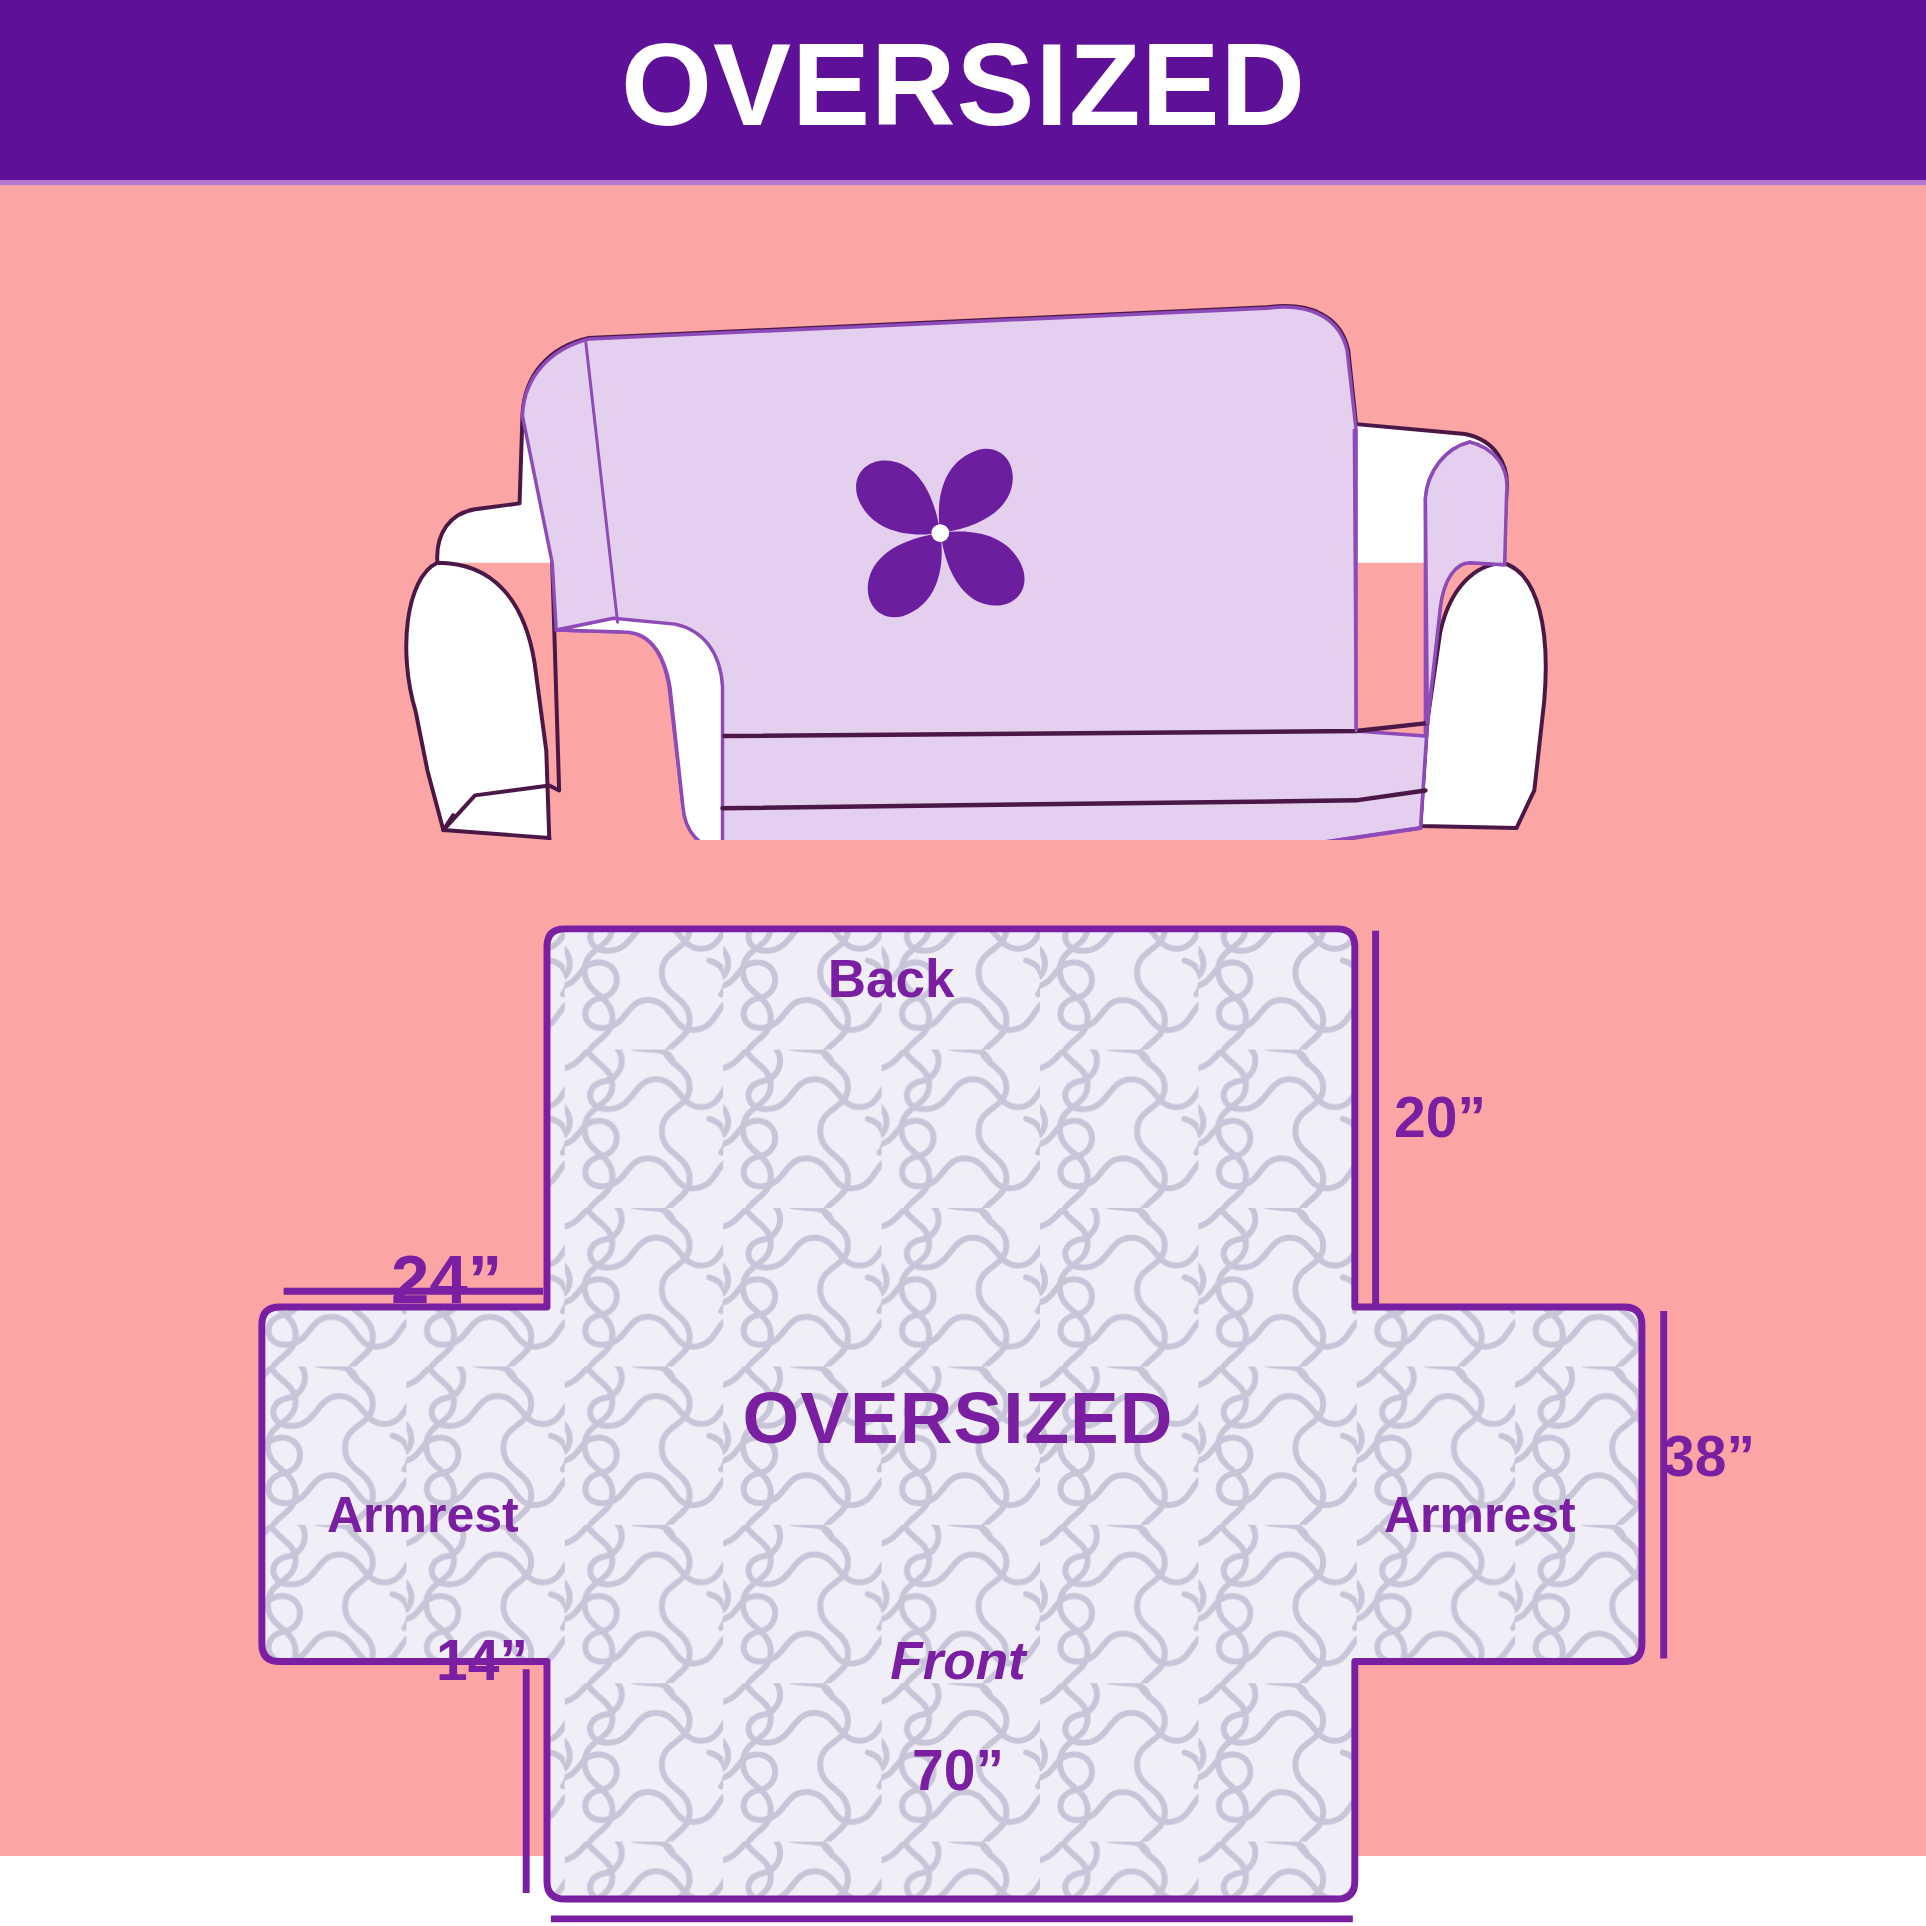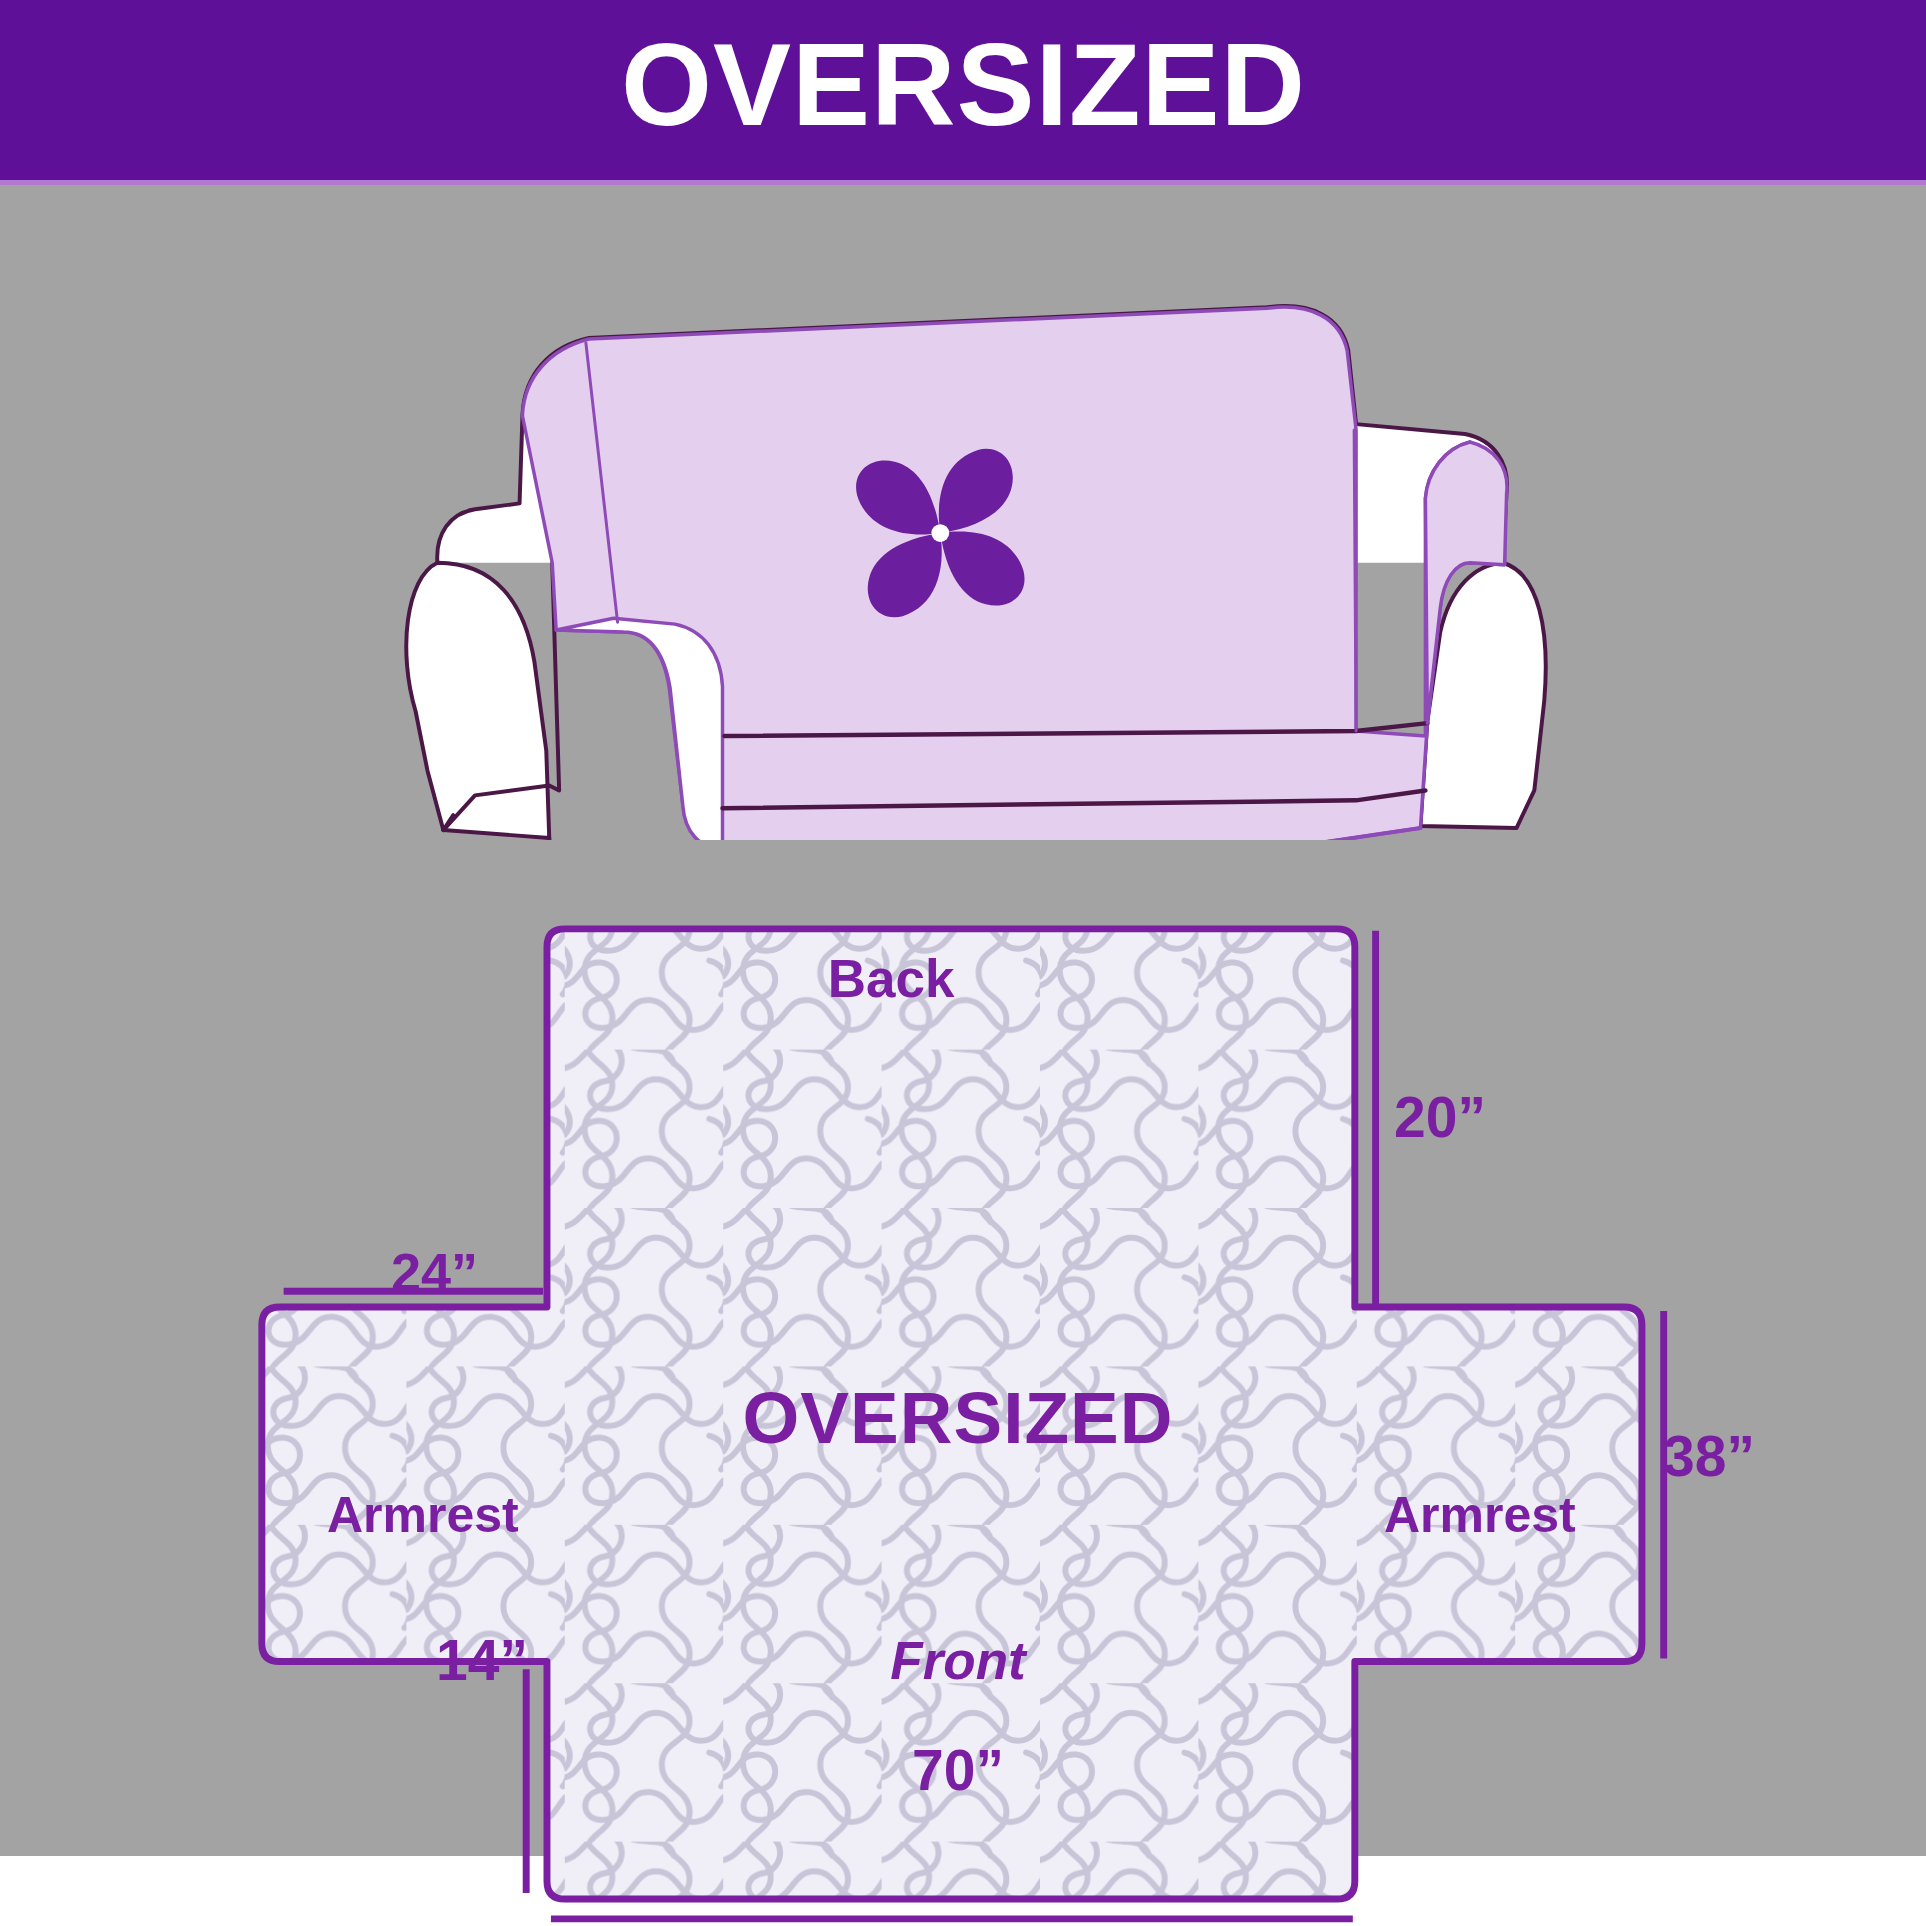--- a/index.html
+++ b/index.html
@@ -6,21 +6,21 @@
   html, body {
     margin: 0; padding: 0;
     width: 1927px; height: 1927px;
     background: #ffffff;
     font-family: "Liberation Sans", sans-serif;
     overflow: hidden;
   }
   #page {
     position: relative;
     width: 1927px; height: 1856px;
-    background: #a3a3a3;
+    background: #fca5a5;
   }
 
   
   .banner {
     position: absolute;
     left: 0; top: 0;
     width: 1927px; height: 180px;
     background: #5F1099;
     display: flex;
     align-items: center;
@@ -66,21 +66,21 @@
     white-space: nowrap;
     line-height: 1;
   }
   .lbl-back      { font-size: 53px; left: 891px;  top: 952px; transform: translateX(-50%); }
   .lbl-front     { font-size: 53px; left: 958px;  top: 1634px; transform: translateX(-50%); font-style: italic; }
   .lbl-oversized { font-size: 73px; left: 958px;  top: 1381px; transform: translateX(-50%); letter-spacing: 1px; }
   .lbl-arm-l     { font-size: 50px; left: 327px;  top: 1490px; }
   .lbl-arm-r     { font-size: 50px; left: 1384px; top: 1490px; }
   .lbl-40        { font-size: 57px; left: 1394px; top: 1089px; }
   .lbl-23        { font-size: 57px; left: 1663px; top: 1428px; }
-  .lbl-24        { font-size: 54px; left: 391px;  top: 1245px; }
+  .lbl-24        { font-size: 69px; left: 391px;  top: 1245px; }
   .lbl-13        { font-size: 57px; left: 436px;  top: 1632px; }
   .lbl-78        { font-size: 57px; left: 958px;  top: 1742px; transform: translateX(-50%); }
 </style>
 </head>
 <body>
 
 <div id="page">
 
   <div class="banner">
     <div class="banner-title">OVERSIZED</div>

